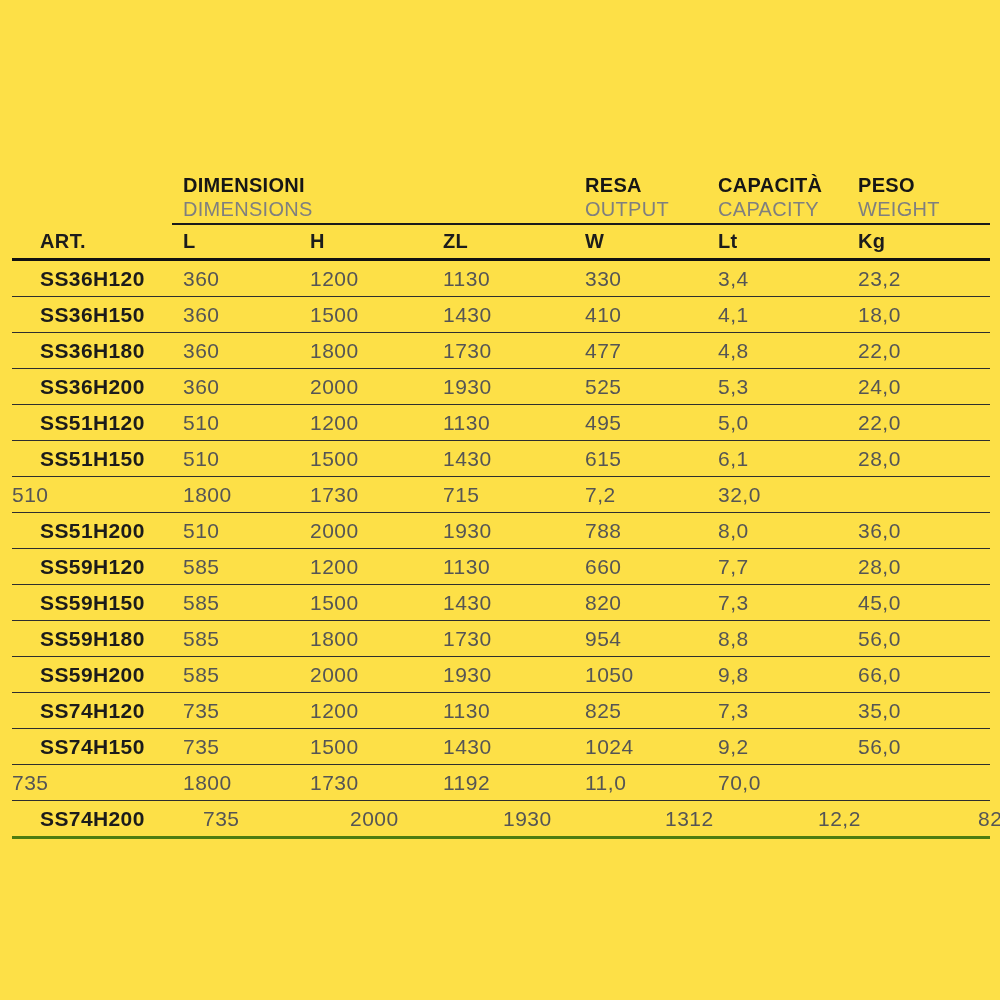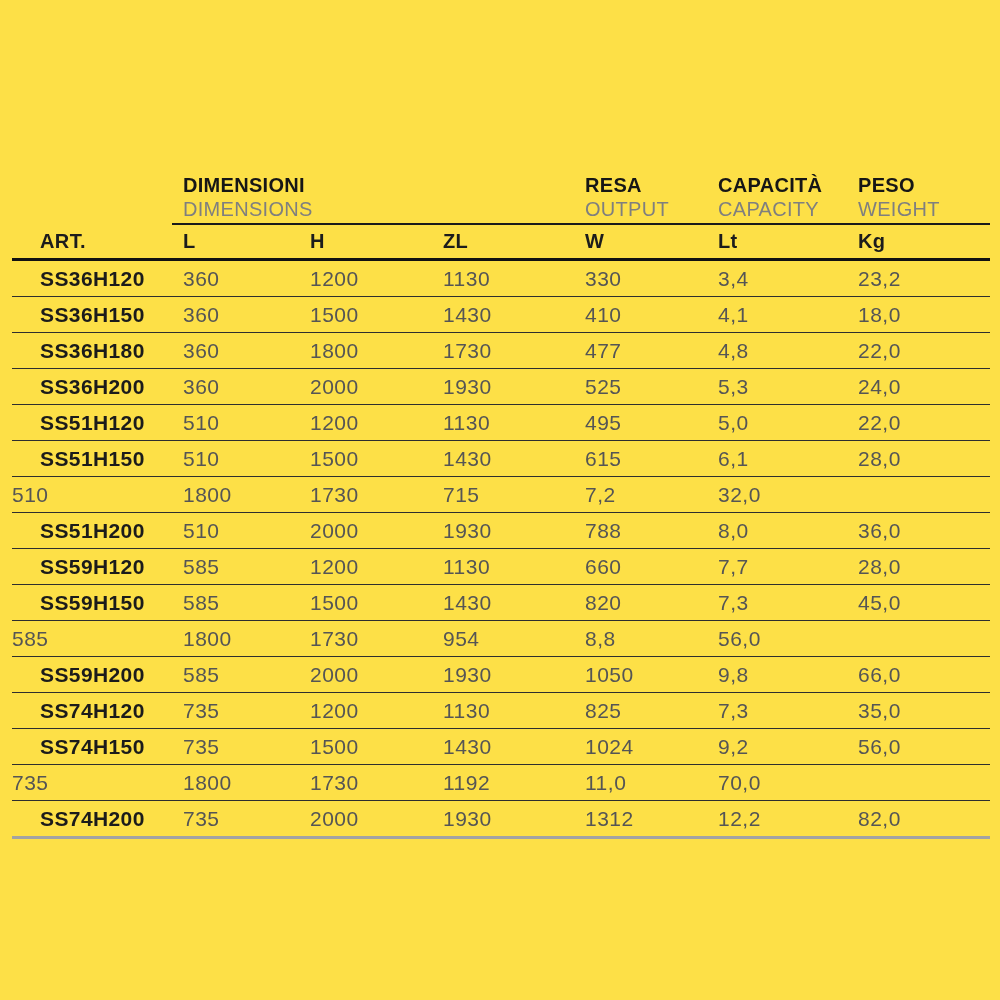--- a/index.html
+++ b/index.html
@@ -67,21 +67,22 @@
     color: #1c1c1c;
     letter-spacing: 0.4px;
   }
   .pad-left { padding-left: 28px; }
   
   .data-row {
     height: 35px;
     border-bottom: 1.5px solid #2e2e2e;
   }
   .data-row:last-child {
-    border-bottom: 3px solid #a3a3a3;
+    border-bottom: 3px solid #4d7c0f;
+    gap: 20px;
   }
   .cell {
     font-size: 21px;
     font-weight: 400;
     color: #555555;
     letter-spacing: 0.5px;
     white-space: nowrap;
   }
   .cell-art {
     font-size: 21px;
@@ -220,20 +221,21 @@
     <div class="cell cell-art pad-left">SS59H150</div>
     <div class="cell">585</div>
     <div class="cell">1500</div>
     <div class="cell">1430</div>
     <div class="cell">820</div>
     <div class="cell">7,3</div>
     <div class="cell">45,0</div>
   </div>
 
   <div class="grid-row data-row">
+    <div class="cell cell-art pad-left">SS59H180</div>
     <div class="cell">585</div>
     <div class="cell">1800</div>
     <div class="cell">1730</div>
     <div class="cell">954</div>
     <div class="cell">8,8</div>
     <div class="cell">56,0</div>
   </div>
 
   <div class="grid-row data-row">
     <div class="cell cell-art pad-left">SS59H200</div>

